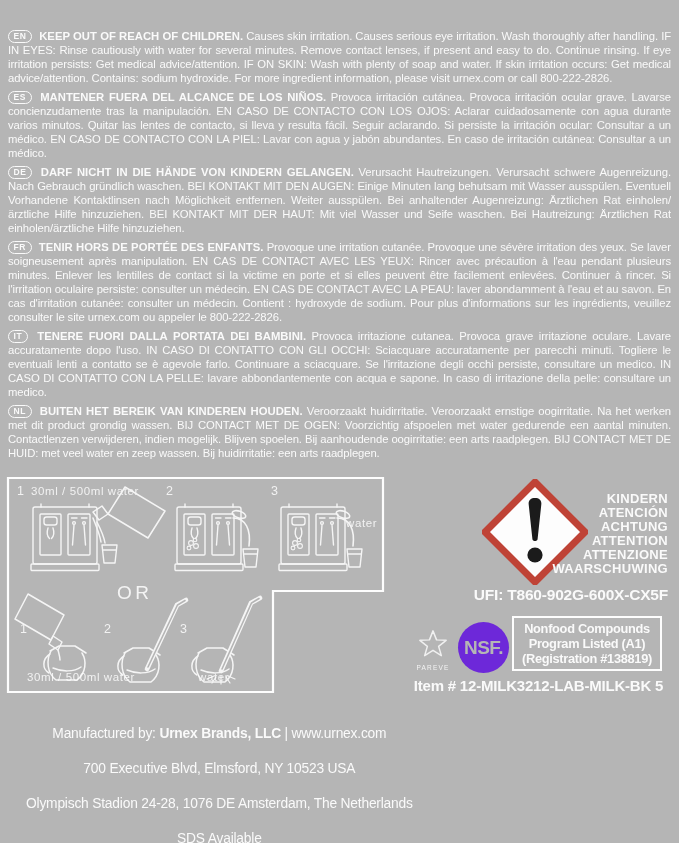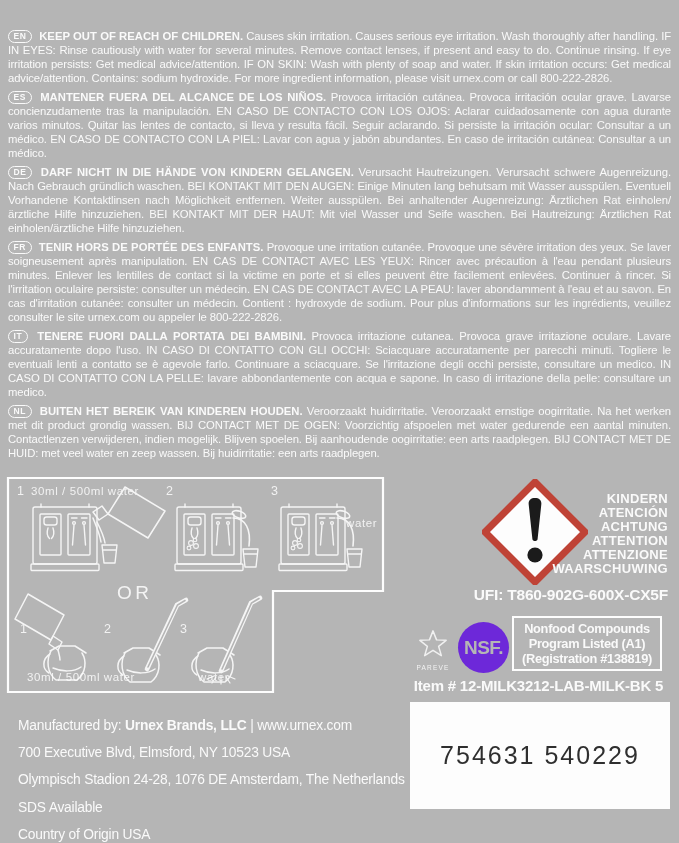--- a/index.html
+++ b/index.html
@@ -58,21 +58,21 @@
     justify-content:center;font-weight:700;font-size:15px;letter-spacing:-0.2px;
   }
   
   .barcode{
     position:absolute;left:410px;top:702px;width:260px;height:107px;background:#fdfdfd;
     display:flex;align-items:center;justify-content:center;
   }
   .barcode span{color:#2f2f2f;font-size:25px;letter-spacing:2px;}
   
   .mfg{position:absolute;left:10px;top:708px;font-size:13.8px;line-height:19px;letter-spacing:-0.2px;}
-  .mfg p{margin:8px;}
+  .mfg p{margin:16px;text-align:center;}
   .mfg .gap{margin-top:9px;}
   .b{font-weight:700;}
 </style>
 </head>
 <body>
 
 <div class="stage">
 
   <div class="warnings">
     <p class="warn">
@@ -233,23 +233,20 @@
     <div>Nonfood Compounds</div>
     <div>Program Listed (A1)</div>
     <div>(Registration #138819)</div>
   </div>
 
   <div class="itemrow">
     <span>Item # 12-MILK32</span>
     <span>12-LAB-MILK-BK 5</span>
   </div>
 
-  <div class="barcode">
-    <span>754631 540229</span>
-  </div>
 
   <div class="mfg">
     <p><span>Manufactured by: </span><span class="b">Urnex Brands, LLC</span><span> | www.urnex.com</span></p>
     <p>700 Executive Blvd, Elmsford, NY 10523 USA</p>
     <p>Olympisch Stadion 24-28, 1076 DE Amsterdam, The Netherlands</p>
     <p class="gap">SDS Available</p>
     <p>Country of Origin USA</p>
   </div>
 
 </div>

